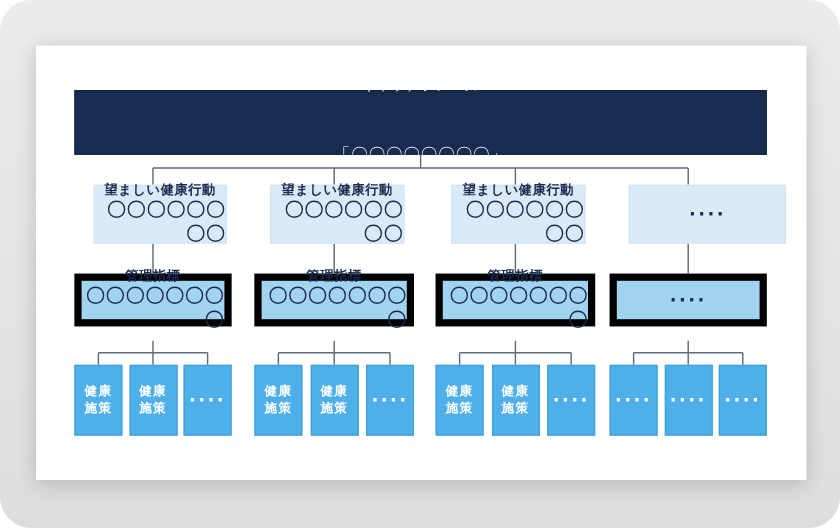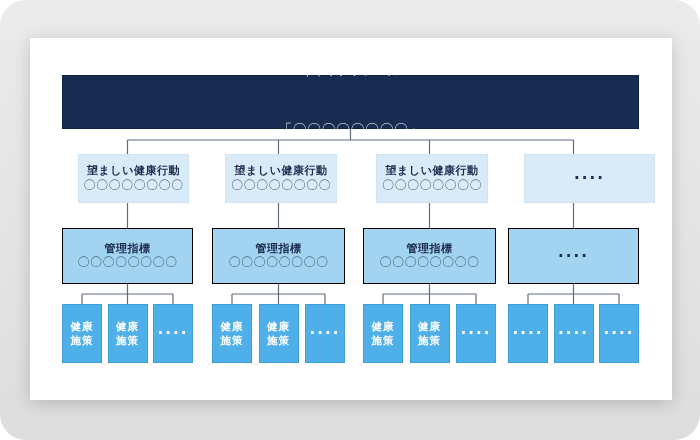--- a/index.html
+++ b/index.html
@@ -10,23 +10,23 @@
          border-radius:26px;}
   .card{position:absolute;left:30px;top:38px;width:642px;height:362px;
         background:#ffffff;box-shadow:0 3px 16px rgba(0,0,0,0.18);}
   .bx{position:absolute;box-sizing:border-box;display:flex;flex-direction:column;
       align-items:center;justify-content:center;text-align:center;line-height:1.25;}
   .banner{left:62px;top:75px;width:577px;height:54px;background:#182c52;
           border:1px solid #0e2342;color:#ffffff;gap:1px;}
   .banner .t1{font-size:11px;font-weight:normal;letter-spacing:1px;}
   .banner .t2{font-size:14px;font-weight:500;letter-spacing:0.5px;margin-top:41px;}
   .behavior{top:154px;height:49px;background:#d9eaf8;border:1px solid #cfe4f5;color:#1b2a4e;margin-left:16px;}
-  .metric{top:228px;height:56px;background:#a2d4f1;border:1px solid #000000;color:#1b2a4e;}
+  .metric{top:228px;height:44px;background:#a2d4f1;border:6px solid #000000;color:#1b2a4e;}
   .behavior .t1,.metric .t1{font-size:11px;font-weight:bold;letter-spacing:0.5px;}
-  .behavior .t2,.metric .t2{font-size:12px;font-weight:400;letter-spacing:0.5px;}
+  .behavior .t2,.metric .t2{font-size:16px;font-weight:700;letter-spacing:0.5px;text-align:right;}
   .measure{top:304px;height:59px;width:40px;background:#4fafe8;border:1px solid #3fa0d9;
            color:#ffffff;font-size:10.5px;font-weight:bold;letter-spacing:1px;}
   .dots{font-size:15px;font-weight:bold;letter-spacing:2px;}
   .navy-dots{color:#1b2a4e;}
   svg.wires{position:absolute;left:0;top:0;width:700px;height:440px;pointer-events:none;}
   svg.wires path{stroke:#5f6c7a;stroke-width:1.2;fill:none;}
 </style>
 </head>
 <body>
 

